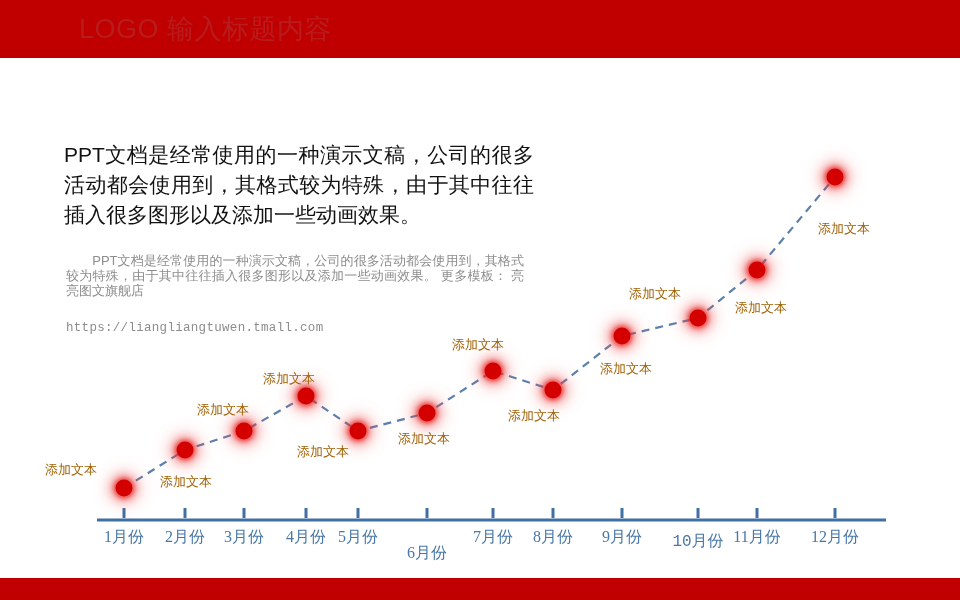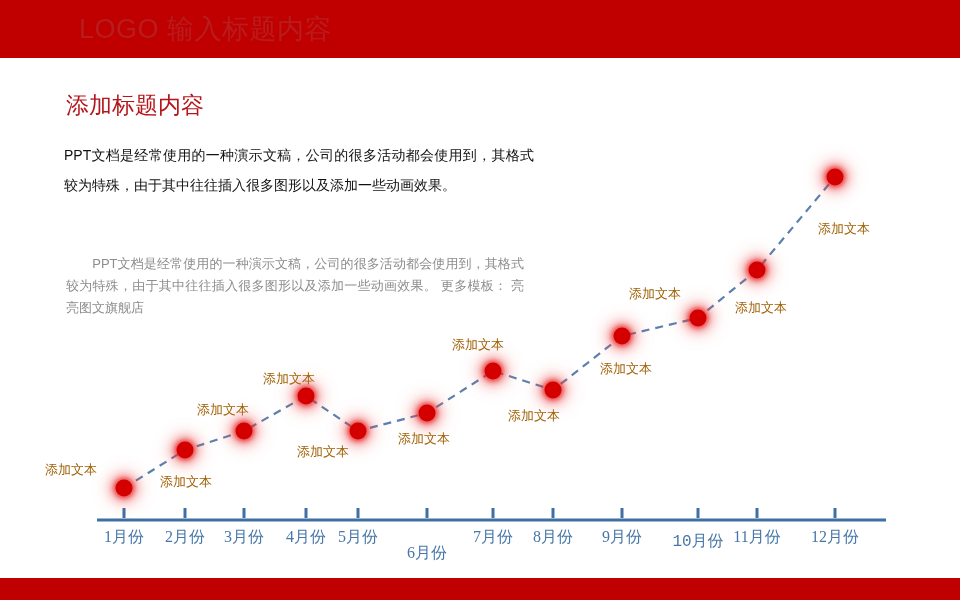--- a/index.html
+++ b/index.html
@@ -29,26 +29,26 @@
   }
 
   
   .section-title{
     position:absolute;left:66px;top:90px;
     color:#b4161b;font-size:23px;line-height:30px;
     white-space:nowrap;font-weight:400;
   }
   .body-text{
     position:absolute;left:64px;top:140px;width:470px;
-    color:#111111;font-size:14px;line-height:30px;
+    color:#111111;font-size:21px;line-height:30px;
     font-weight:400;text-align:justify;
   }
   .sub-text{
     position:absolute;left:66px;top:253px;width:458px;
-    color:#8d8d8d;font-size:13px;line-height:22px;
+    color:#8d8d8d;font-size:13px;line-height:15px;
     text-align:justify;
   }
   .sub-url{
     position:absolute;left:66px;top:319px;
     color:#8d8d8d;font-size:12.5px;line-height:18px;
     font-family:"Liberation Mono","DejaVu Sans Mono",monospace;
     letter-spacing:.3px;white-space:nowrap;
   }
 
   
@@ -77,23 +77,23 @@
   }
 </style>
 </head>
 <body>
 
 <div id="slide">
 
   <div class="header-bar"></div>
   <div class="header-title">LOGO 输入标题内容</div>
 
-  <div class="section-title">添加标题内容</div>
   <div class="body-text">PPT文档是经常使用的一种演示文稿，公司的很多活动都会使用到，其格式较为特殊，由于其中往往插入很多图形以及添加一些动画效果。</div>
   <div class="sub-text">　　PPT文档是经常使用的一种演示文稿，公司的很多活动都会使用到，其格式较为特殊，由于其中往往插入很多图形以及添加一些动画效果。 更多模板： 亮亮图文旗舰店</div>
+  <div class="sub-url">https://liangliangtuwen.tmall.com</div>
 
   <svg id="chart" viewBox="0 0 960 600" width="960" height="600" xmlns="http://www.w3.org/2000/svg">
     <g>
         <path d="M124 488 L185 450 L244 431 L306 396 L358 431 L427 413 L493 371 L553 390 L622 336 L698 318 L757 270 L835 177" fill="none" stroke="#5b81ad" stroke-width="2.2" stroke-dasharray="8 6"></path>
       </g>
     <g>
         <line x1="97" y1="520" x2="886" y2="520" stroke="#3f6fa3" stroke-width="3.2"></line>
         <line x1="124" y1="518" x2="124" y2="508" stroke="#3f6fa3" stroke-width="3"></line>
         <line x1="185" y1="518" x2="185" y2="508" stroke="#3f6fa3" stroke-width="3"></line>
         <line x1="244" y1="518" x2="244" y2="508" stroke="#3f6fa3" stroke-width="3"></line>

